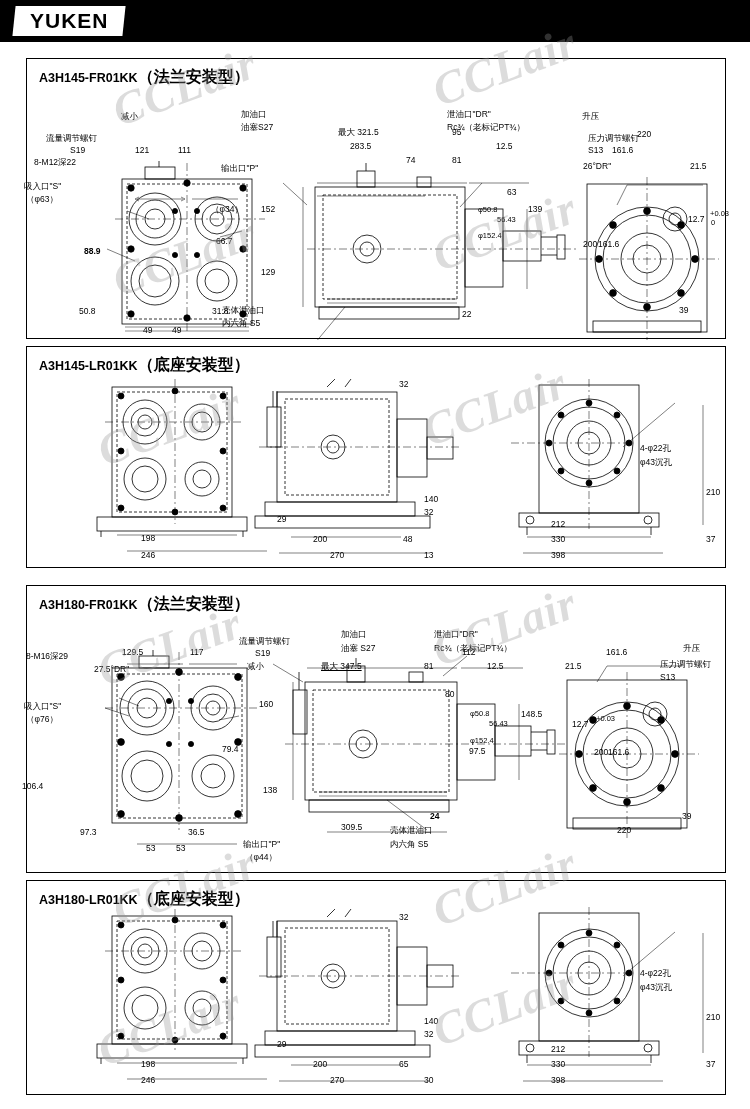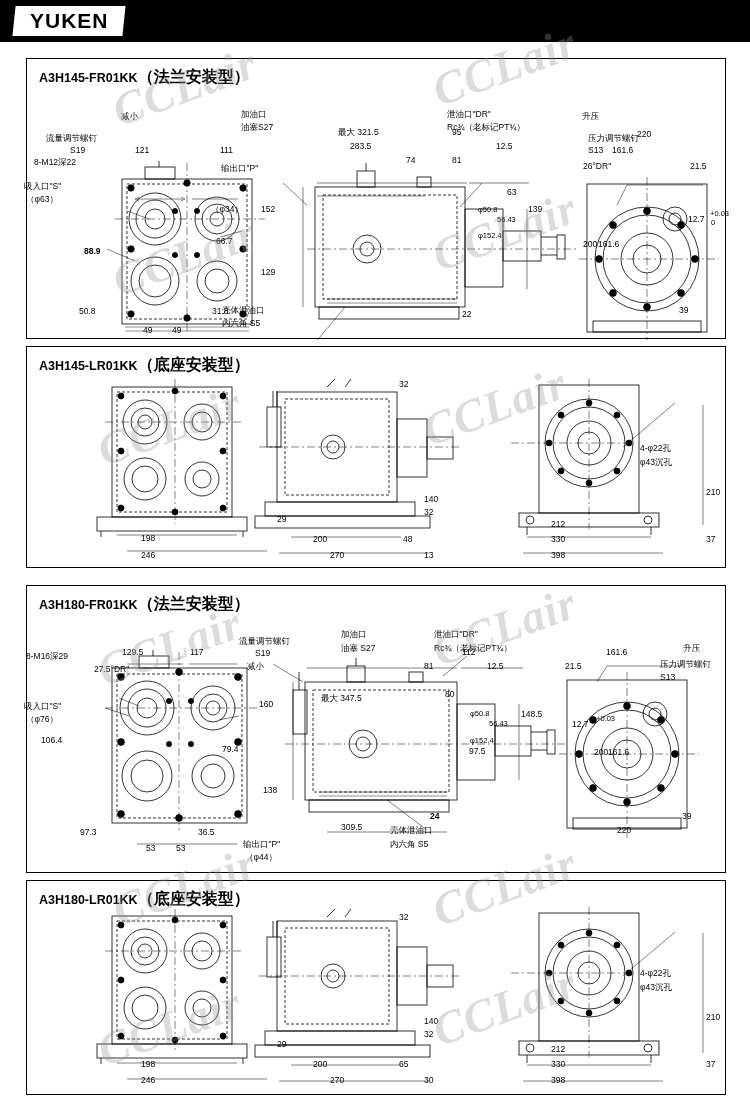--- a/index.html
+++ b/index.html
@@ -466,21 +466,21 @@
   </div>
 
   <div id="annotations">
       <div class="ann" style="left: 121px; top: 112px;">减小</div>
       <div class="ann" style="left: 46px; top: 134px;">流量调节螺钉</div>
       <div class="ann" style="left: 70px; top: 146px;">S19</div>
       <div class="ann" style="left: 34px; top: 158px;">8-M12深22</div>
       <div class="ann" style="left: 24px; top: 182px;">吸入口"S"</div>
       <div class="ann" style="left: 26px; top: 195px;">（φ63）</div>
       <div class="ann num" style="left: 135px; top: 146px;">121</div>
-      <div class="ann num" style="left: 178px; top: 146px; margin-left: 42px;">111</div>
+      <div class="ann num" style="left: 178px; top: 146px;">111</div>
       <div class="ann" style="left: 221px; top: 164px;">输出口"P"</div>
       <div class="ann" style="left: 211px; top: 177px; margin-top: 28px;">（φ34）</div>
       <div class="ann num" style="left: 84px; top: 247px; font-weight: bold;">88.9</div>
       <div class="ann num" style="left: 216px; top: 237px;">66.7</div>
       <div class="ann num" style="left: 79px; top: 307px; text-align: right;">50.8</div>
       <div class="ann num" style="left: 212px; top: 307px;">31.8</div>
       <div class="ann num" style="left: 143px; top: 326px;">49</div>
       <div class="ann num" style="left: 172px; top: 326px;">49</div>
       <div class="ann" style="left: 241px; top: 110px;">加油口</div>
       <div class="ann" style="left: 241px; top: 123px;">油塞S27</div>
@@ -534,34 +534,34 @@
       <div class="ann num" style="left: 706px; top: 535px;">37</div>
       <div class="ann" style="left: 26px; top: 652px;">8-M16深29</div>
       <div class="ann num" style="left: 122px; top: 648px;">129.5</div>
       <div class="ann num" style="left: 190px; top: 648px;">117</div>
       <div class="ann" style="left: 94px; top: 665px;">27.5°DR"</div>
       <div class="ann" style="left: 239px; top: 637px;">流量调节螺钉</div>
       <div class="ann" style="left: 255px; top: 649px;">S19</div>
       <div class="ann" style="left: 247px; top: 662px;">减小</div>
       <div class="ann" style="left: 24px; top: 702px;">吸入口"S"</div>
       <div class="ann" style="left: 26px; top: 715px;">（φ76）</div>
-      <div class="ann num" style="left: 22px; top: 736px; margin-left: 19px;">106.4</div>
+      <div class="ann num" style="left: 22px; top: 782px;">106.4</div>
       <div class="ann num" style="left: 222px; top: 745px;">79.4</div>
       <div class="ann num" style="left: 263px; top: 786px;">138</div>
       <div class="ann num" style="left: 80px; top: 828px;">97.3</div>
-      <div class="ann num" style="left: 198px; top: 828px;">36.5</div>
+      <div class="ann num" style="left: 188px; top: 828px;">36.5</div>
       <div class="ann num" style="left: 146px; top: 844px;">53</div>
       <div class="ann num" style="left: 176px; top: 844px;">53</div>
       <div class="ann" style="left: 243px; top: 840px;">输出口"P"</div>
       <div class="ann" style="left: 245px; top: 853px;">（φ44）</div>
       <div class="ann" style="left: 341px; top: 630px;">加油口</div>
       <div class="ann" style="left: 341px; top: 644px;">油塞 S27</div>
       <div class="ann" style="left: 434px; top: 630px;">泄油口"DR"</div>
       <div class="ann" style="left: 434px; top: 644px;">Rc¾（老标记PT¾）</div>
-      <div class="ann num" style="left: 321px; top: 694px;">最大 347.5</div>
+      <div class="ann num" style="left: 321px; top: 662px; text-decoration: underline;">最大 347.5</div>
       <div class="ann num" style="left: 424px; top: 662px;">81</div>
       <div class="ann num" style="left: 462px; top: 648px;">112</div>
       <div class="ann num" style="left: 487px; top: 662px;">12.5</div>
       <div class="ann num" style="left: 259px; top: 700px;">160</div>
       <div class="ann num" style="left: 445px; top: 690px;">80</div>
       <div class="ann sm" style="left: 470px; top: 710px;">φ50.8</div>
       <div class="ann sm" style="left: 489px; top: 720px;">56.43</div>
       <div class="ann sm" style="left: 470px; top: 737px;">φ152.4</div>
       <div class="ann num" style="left: 521px; top: 710px;">148.5</div>
       <div class="ann num" style="left: 425px; top: 747px; margin-left: 44px;">97.5</div>

